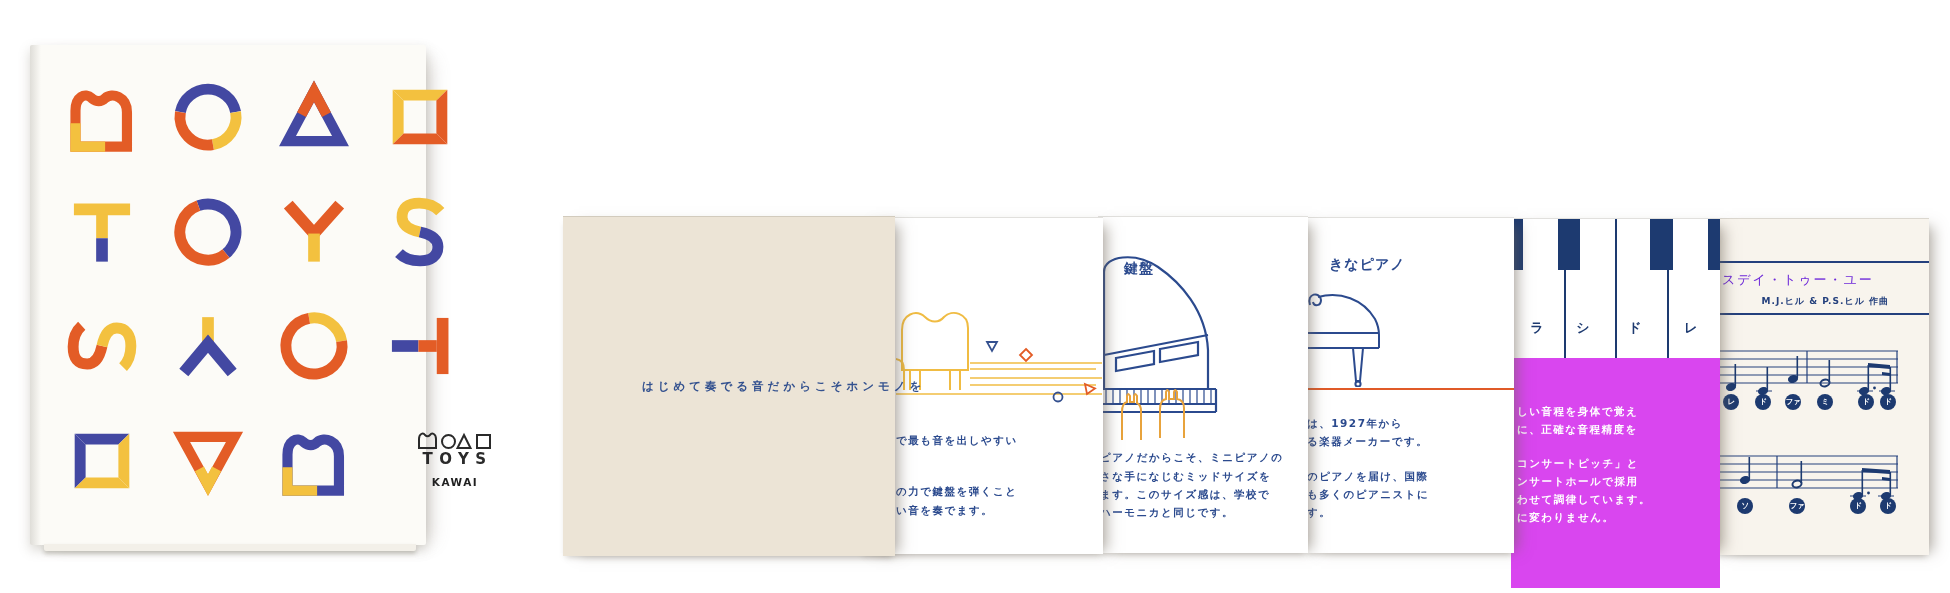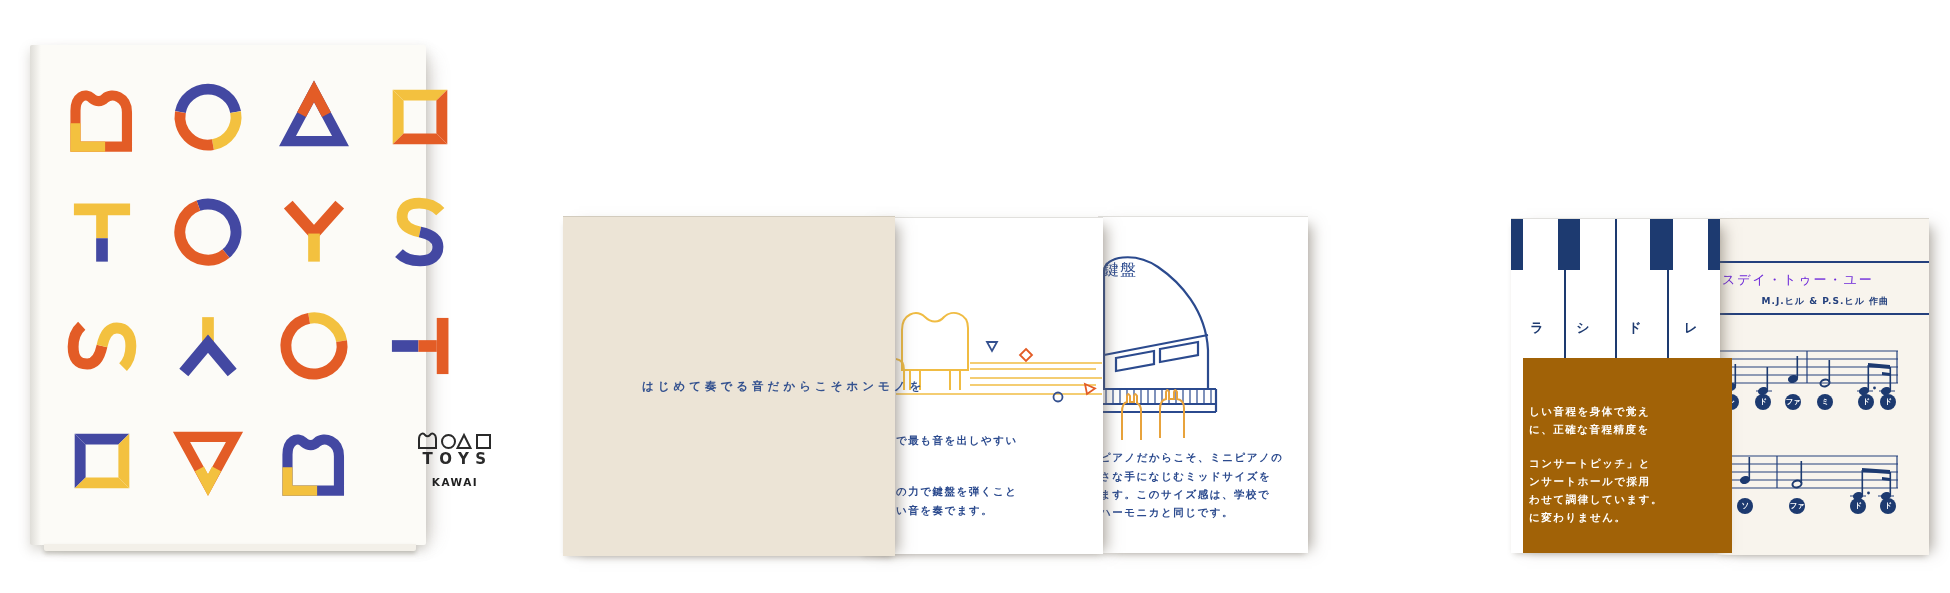--- a/index.html
+++ b/index.html
@@ -41,31 +41,31 @@
   }
   .jp{color:#2B4A8E;font-weight:600;letter-spacing:1.5px;font-size:10.5px;line-height:18px;white-space:nowrap;position:absolute;}
   .p1{left:563px;top:216px;width:332px;height:339px;background:#ECE4D6;z-index:60;}
   .p1 .tagline{left:79px;top:160px;font-size:11.5px;letter-spacing:4px;color:#33518F;text-align:right;}
   .p2{left:860px;top:217px;width:243px;height:336px;z-index:55;}
   .p3{left:1098px;top:216px;width:210px;height:336px;z-index:50;}
   .p4{left:1305px;top:217px;width:209px;height:335px;z-index:45;}
   .p5{left:1511px;top:218px;width:209px;height:334px;z-index:40;}
   .p6{left:1716px;top:218px;width:213px;height:336px;background:#F8F4ED;z-index:35;}
   .illus{position:absolute;}
-  .small-label{position:absolute;color:#2B4A8E;font-weight:400;font-size:16px;letter-spacing:1px;white-space:nowrap;}
+  .small-label{position:absolute;color:#2B4A8E;font-weight:700;font-size:14px;letter-spacing:1px;white-space:nowrap;padding-left:21px;}
 
   
   .p4-ground{position:absolute;left:0;right:0;top:170px;height:2px;background:#E05A28;}
 
   
   .p5-keys{position:absolute;left:0;top:0;width:209px;height:139px;background:#ffffff;}
   .key-sep{position:absolute;top:0;width:2px;height:139px;background:#1D3A70;}
   .black-key{position:absolute;top:0;height:51px;background:#1D3A70;}
   .key-label{position:absolute;top:100px;transform:translateX(-50%);color:#1D3A70;font-weight:700;font-size:13px;}
-  .p5-block{position:absolute;left:12px;top:139px;width:209px;height:195px;background:#a16207;}
+  .p5-block{position:absolute;left:0;top:139px;width:209px;height:230px;background:#d946ef;}
   .p5-block .jp{color:#ffffff;font-weight:600;font-size:10.5px;letter-spacing:1.5px;left:6px;}
 
   
   .rule{position:absolute;left:0;right:0;height:2px;background:#24407D;}
   .p6-title{position:absolute;left:6px;top:52px;color:#6d28d9;font-weight:400;font-size:13px;letter-spacing:2px;white-space:nowrap;}
   .p6-credit{position:absolute;right:40px;top:76px;color:#24407D;font-weight:700;font-size:9px;letter-spacing:1px;white-space:nowrap;}
   .note-circle{
     position:absolute;width:16px;height:16px;border-radius:50%;background:#1D3A70;color:#fff;
     display:flex;align-items:center;justify-content:center;font-size:7.5px;font-weight:700;letter-spacing:-0.5px;
   }
@@ -208,20 +208,39 @@
         <path d="M24,188 L24,160 Q24,151 29,150 L29,144 Q30,140 32,144 L32,150 L36,150 L36,144 Q37,140 39,144 L39,151 Q43,153 43,159 L43,188"></path>
         <path d="M62,186 L62,157 Q62,148 68,147 L68,140 Q69,136 71,140 L71,147 L76,147 L76,140 Q77,136 79,140 L79,147 Q86,148 86,156 L86,186"></path>
       </g>
     </svg>
     <div class="jp" style="left:2px;top:231px;">ピアノだからこそ、ミニピアノの</div>
     <div class="jp" style="left:2px;top:250px;">さな手になじむミッドサイズを</div>
     <div class="jp" style="left:2px;top:268px;">ます。このサイズ感は、学校で</div>
     <div class="jp" style="left:2px;top:286px;">ハーモニカと同じです。</div>
   </div>
 
+  <div class="page p4">
+    <div class="small-label" style="left:3px;top:38px;">きなピアノ</div>
+    <svg class="illus" style="left:0;top:73px;" width="209" height="96" viewBox="0 0 209 96" fill="none">
+      <g stroke="#2B4A8E" stroke-width="2">
+        <path d="M5,14 C1,2 15,0 16,9 C16,15 9,16 8,11"></path>
+        <path d="M13,6 C35,0 58,8 70,28 C73,34 74,40 74,44"></path>
+        <path d="M74,44 V57"></path>
+        <path d="M0,42 H74 M0,57 H74"></path>
+        <path d="M48,57 L58,57 L55,90 L51,90 Z"></path>
+        <circle cx="53" cy="93" r="2.6"></circle>
+      </g>
+    </svg>
+    <div class="p4-ground"></div>
+    <div class="jp" style="left:2px;top:196px;">は、1927年から</div>
+    <div class="jp" style="left:2px;top:214px;">る楽器メーカーです。</div>
+    <div class="jp" style="left:2px;top:249px;">のピアノを届け、国際</div>
+    <div class="jp" style="left:2px;top:267px;">も多くのピアニストに</div>
+    <div class="jp" style="left:2px;top:285px;">す。</div>
+  </div>
 
   <div class="page p5">
     <div class="p5-keys">
       <div class="key-sep" style="left:53px;"></div>
       <div class="key-sep" style="left:104px;"></div>
       <div class="key-sep" style="left:156px;"></div>
       <div class="black-key" style="left:0;width:12px;"></div>
       <div class="black-key" style="left:47px;width:22px;"></div>
       <div class="black-key" style="left:139px;width:23px;"></div>
       <div class="black-key" style="left:197px;width:12px;"></div>

